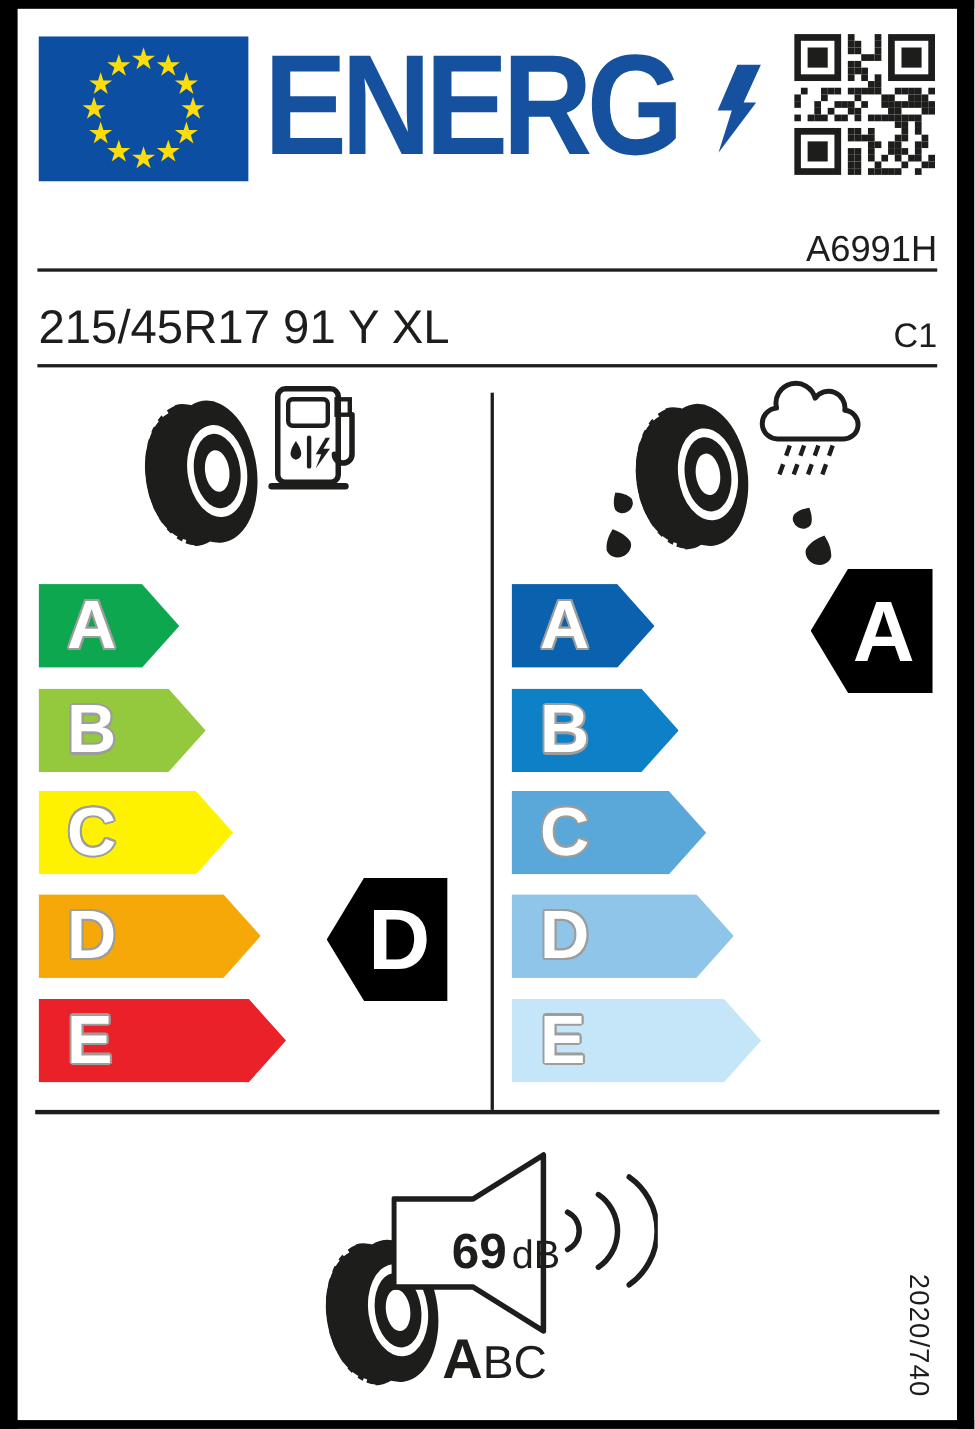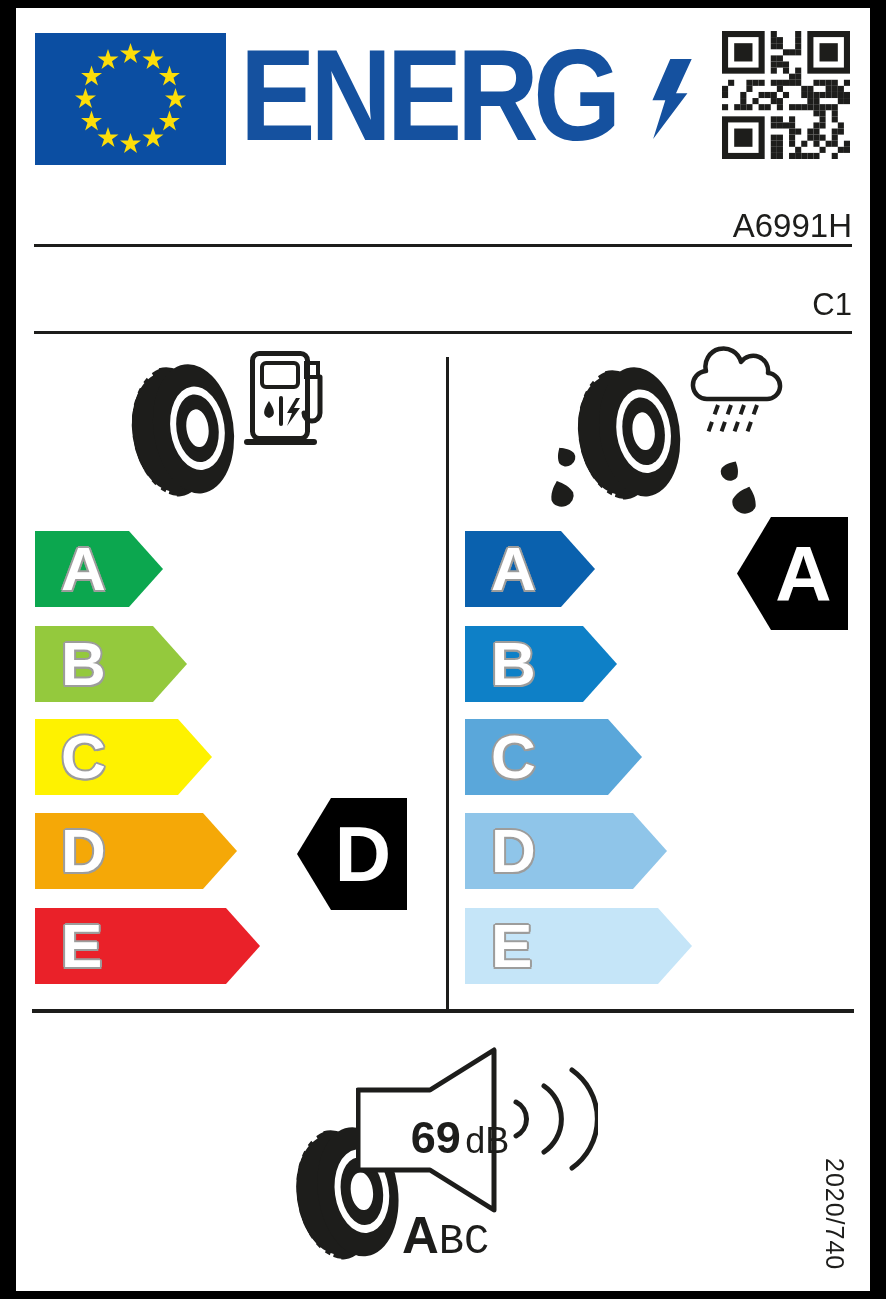--- a/index.html
+++ b/index.html
@@ -46,21 +46,21 @@
   #wet-indicator{left:737px;top:517px;width:111px;height:113px;}
   
   #noise-tire{left:293px;top:1122px;}
   #speaker{left:356px;top:1044px;}
   #db-text{left:362px;top:1112px;width:132px;text-align:center;white-space:nowrap;margin-left:32px;}
   #db-value{font-size:45px;font-weight:bold;}
   #db-unit{font-size:36px;}
   #waves{left:508px;top:1048px;}
   #abc{left:402px;top:1206px;display:flex;align-items:baseline;}
   #noise-class{font-size:51px;font-weight:bold;}
-  #noise-class-rest{font-size:42px;font-family:Liberation Mono, monospace;}
+  #noise-class-rest{font-size:42px;}
   #regulation{left:820px;top:1158px;writing-mode:vertical-rl;font-size:25px;letter-spacing:1px;}
 </style>
 </head>
 <body>
 
 <div id="label">
 
   <div class="border-strip" style="left:0;top:0;width:886px;height:8px;"></div>
   <div class="border-strip" style="left:0;top:1291px;width:886px;height:8px;"></div>
   <div class="border-strip" style="left:0;top:0;width:16px;height:1299px;"></div>
@@ -245,20 +245,21 @@
         <rect x="90" y="6" width="30" height="30" fill="#fff"></rect>
         <rect x="96" y="12" width="18" height="18" fill="#1d1d1b"></rect>
         <rect x="0" y="84" width="42" height="42" fill="#1d1d1b"></rect>
         <rect x="6" y="90" width="30" height="30" fill="#fff"></rect>
         <rect x="12" y="96" width="18" height="18" fill="#1d1d1b"></rect>
       </g>
   </svg>
 
   <div id="article" class="abs">A6991H</div>
   <div id="hr1" class="hline"></div>
+  <div id="size-row" class="abs">215/45R17 91 Y XL</div>
   <div id="class-row" class="abs">C1</div>
   <div id="hr2" class="hline"></div>
 
   <div id="vdivider"></div>
 
   <svg class="abs" style="left:122px;top:345px;" width="212" height="170" viewBox="0 0 212 170">
     <g transform="rotate(-8 63 88)">
       <use href="#tire-sym" x="8" y="15"></use>
     </g>
     <g transform="translate(128,6)" stroke="#1d1d1b" fill="none" stroke-linecap="round">

